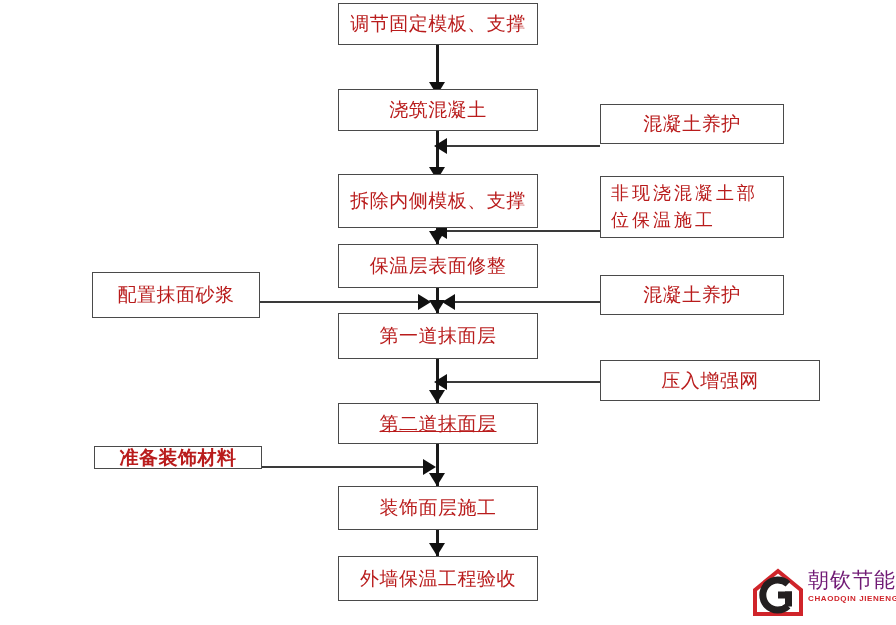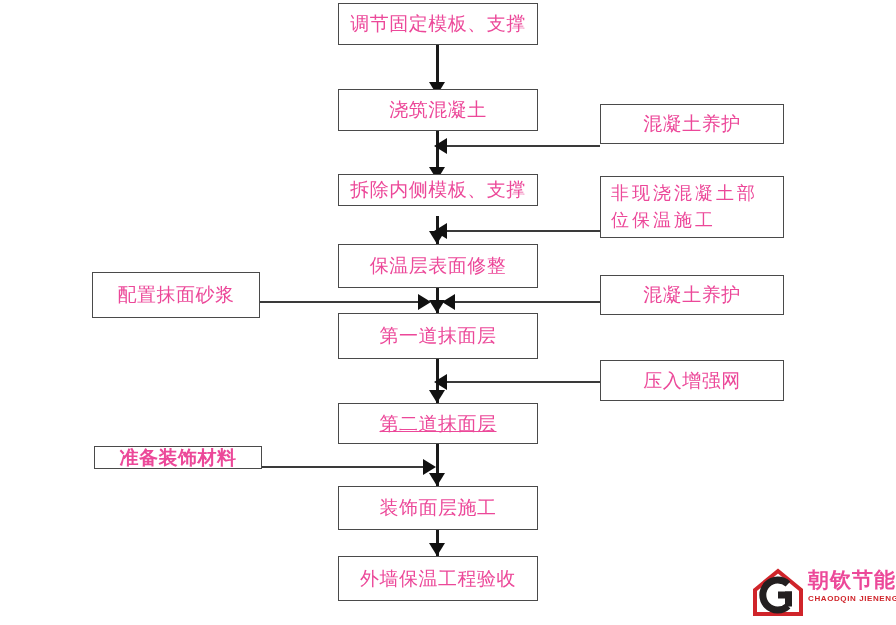--- a/index.html
+++ b/index.html
@@ -17,21 +17,21 @@
   }
   
   .node {
     position: absolute;
     box-sizing: border-box;
     border: 1.5px solid #4a4a4a;
     background: #ffffff;
     display: flex;
     align-items: center;
     justify-content: center;
-    color: #ec4899;
+    color: #b91c1c;
     font-size: 19px;
     line-height: 1.35;
     letter-spacing: 0.5px;
     text-align: center;
     white-space: pre-line;
     z-index: 3;
   }
   .node.two-line {
     font-size: 18px;
     letter-spacing: 3px;
@@ -94,24 +94,24 @@
     width: 54px; height: 50px;
   }
   #logo .logo-text {
     position: absolute;
     left: 56px;
     top: 4px;
     width: 88px;
   }
   #logo .cn {
     font-family: "DejaVu Sans", sans-serif;
-    font-weight: bold;
+    font-weight: normal;
     font-size: 21px;
     letter-spacing: 1px;
-    color: #ec4899;
+    color: #701a75;
     line-height: 1;
     white-space: nowrap;
   }
   #logo .en {
     margin-top: 3px;
     font-family: "Liberation Sans", sans-serif;
     font-size: 8px;
     font-weight: bold;
     letter-spacing: 0.6px;
     color: #d0242a;
@@ -154,40 +154,40 @@
   <div class="hline" style="left:260px; top:301px; width:165px;"></div>
   <div class="arrow-right" style="left:418px; top:294px;"></div>
 
   <div class="hline" style="left:260px; top:466px; width:170px;"></div>
   <div class="arrow-right" style="left:423px; top:459px;"></div>
 
   <div class="node" style="left:338px; top:3px;   width:200px; height:42px;">调节固定模板、支撑</div>
 
   <div class="node" style="left:338px; top:89px;  width:200px; height:42px;">浇筑混凝土</div>
 
-  <div class="node" style="left:338px; top:174px; width:200px; height:32px;">拆除内侧模板、支撑</div>
+  <div class="node" style="left:338px; top:174px; width:200px; height:54px;">拆除内侧模板、支撑</div>
 
   <div class="node" style="left:338px; top:244px; width:200px; height:44px;">保温层表面修整</div>
 
   <div class="node" style="left:338px; top:313px; width:200px; height:46px;">第一道抹面层</div>
 
   <div class="node" style="left:338px; top:403px; width:200px; height:41px;text-decoration:underline;">第二道抹面层</div>
 
   <div class="node" style="left:338px; top:486px; width:200px; height:44px;">装饰面层施工</div>
 
   <div class="node" style="left:338px; top:556px; width:200px; height:45px;">外墙保温工程验收</div>
 
   <div class="node" style="left:600px; top:104px; width:184px; height:40px;">混凝土养护</div>
 
   <div class="node two-line" style="left:600px; top:176px; width:184px; height:62px;">非现浇混凝土部
 位保温施工</div>
 
   <div class="node" style="left:600px; top:275px; width:184px; height:40px;">混凝土养护</div>
 
-  <div class="node" style="left:600px; top:360px; width:184px; height:41px;">压入增强网</div>
+  <div class="node" style="left:600px; top:360px; width:220px; height:41px;">压入增强网</div>
 
   <div class="node" style="left:92px; top:272px; width:168px; height:46px;">配置抹面砂浆</div>
 
   <div class="node" style="left:94px; top:446px; width:168px; height:23px;font-weight:bold;">准备装饰材料</div>
 
   <div id="logo">
     <div class="mark">
       <svg width="54" height="50" viewBox="0 0 54 50" xmlns="http://www.w3.org/2000/svg">
 
         <path d="M3 22 L26 3 L49 22 L49 46 L3 46 Z" fill="none" stroke="#d0242a" stroke-width="4" stroke-linejoin="miter"></path>

